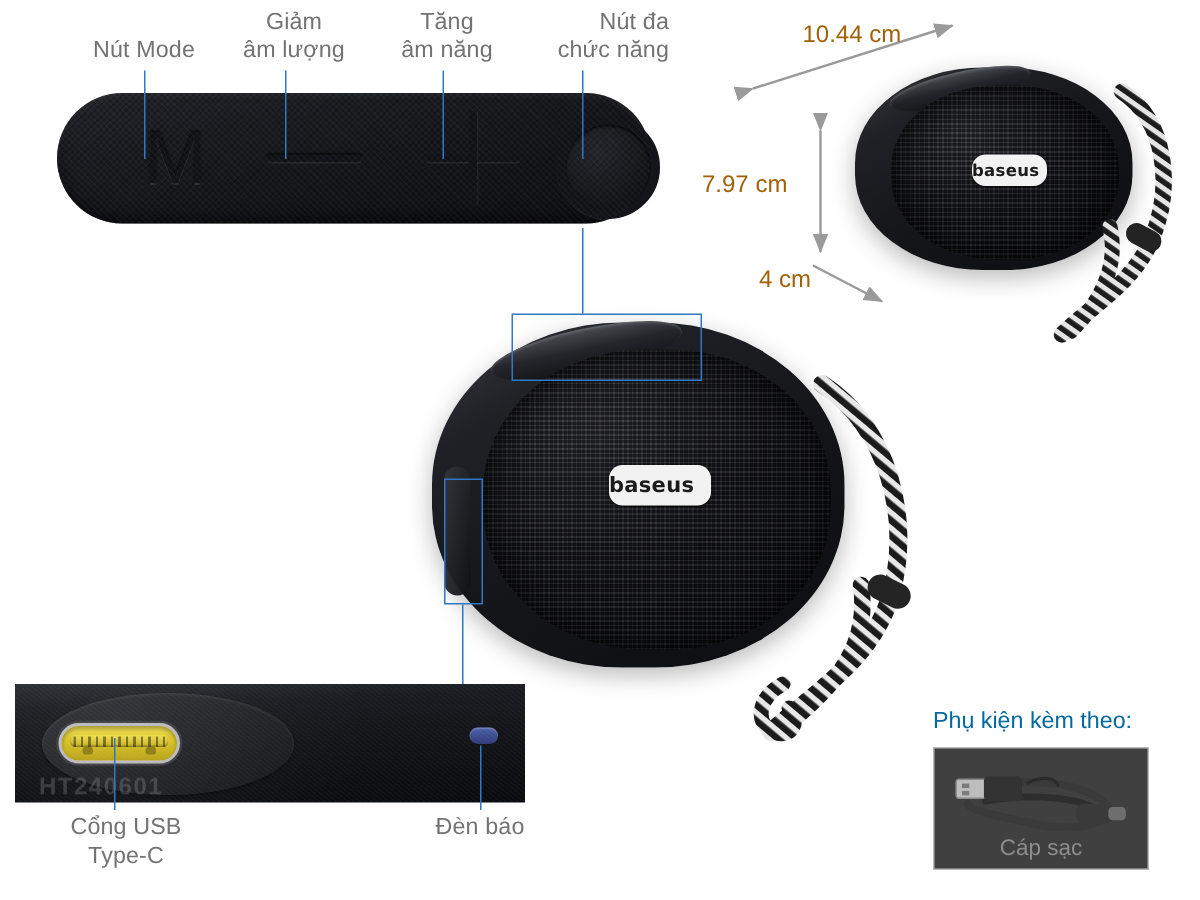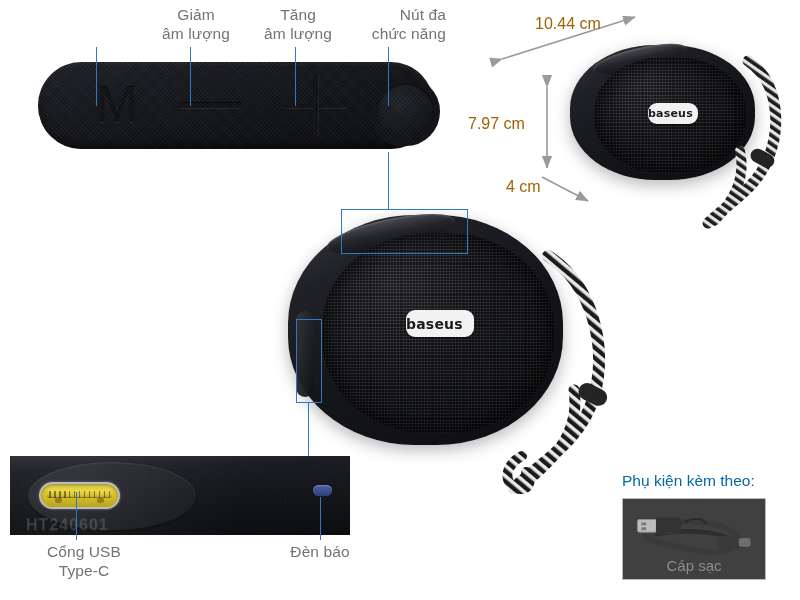--- a/index.html
+++ b/index.html
@@ -116,24 +116,25 @@
 <div class="stage">
 
   <div class="abs panel">
     <div class="glyph g-m">M</div>
     <div class="glyph g-minus"></div>
     <div class="glyph g-plus-h"></div>
     <div class="glyph g-plus-v"></div>
     <div class="glyph g-circ"></div>
   </div>
 
+  <div class="abs lbl L1">Nút Mode</div>
   <div class="abs lbl L2">Giảm
 âm lượng</div>
   <div class="abs lbl L3">Tăng
-âm lượng</div>
+âm năng</div>
   <div class="abs lbl L4">Nút đa
 chức năng</div>
 
   <div class="cline vline" style="left:96px;top:47px;height:59px;"></div>
   <div class="cline vline" style="left:190px;top:47px;height:59px;"></div>
   <div class="cline vline" style="left:295px;top:47px;height:59px;"></div>
   <div class="cline vline" style="left:388px;top:47px;height:59px;"></div>
 
   <div class="cline vline" style="left:388px;top:152px;height:57px;"></div>
 

